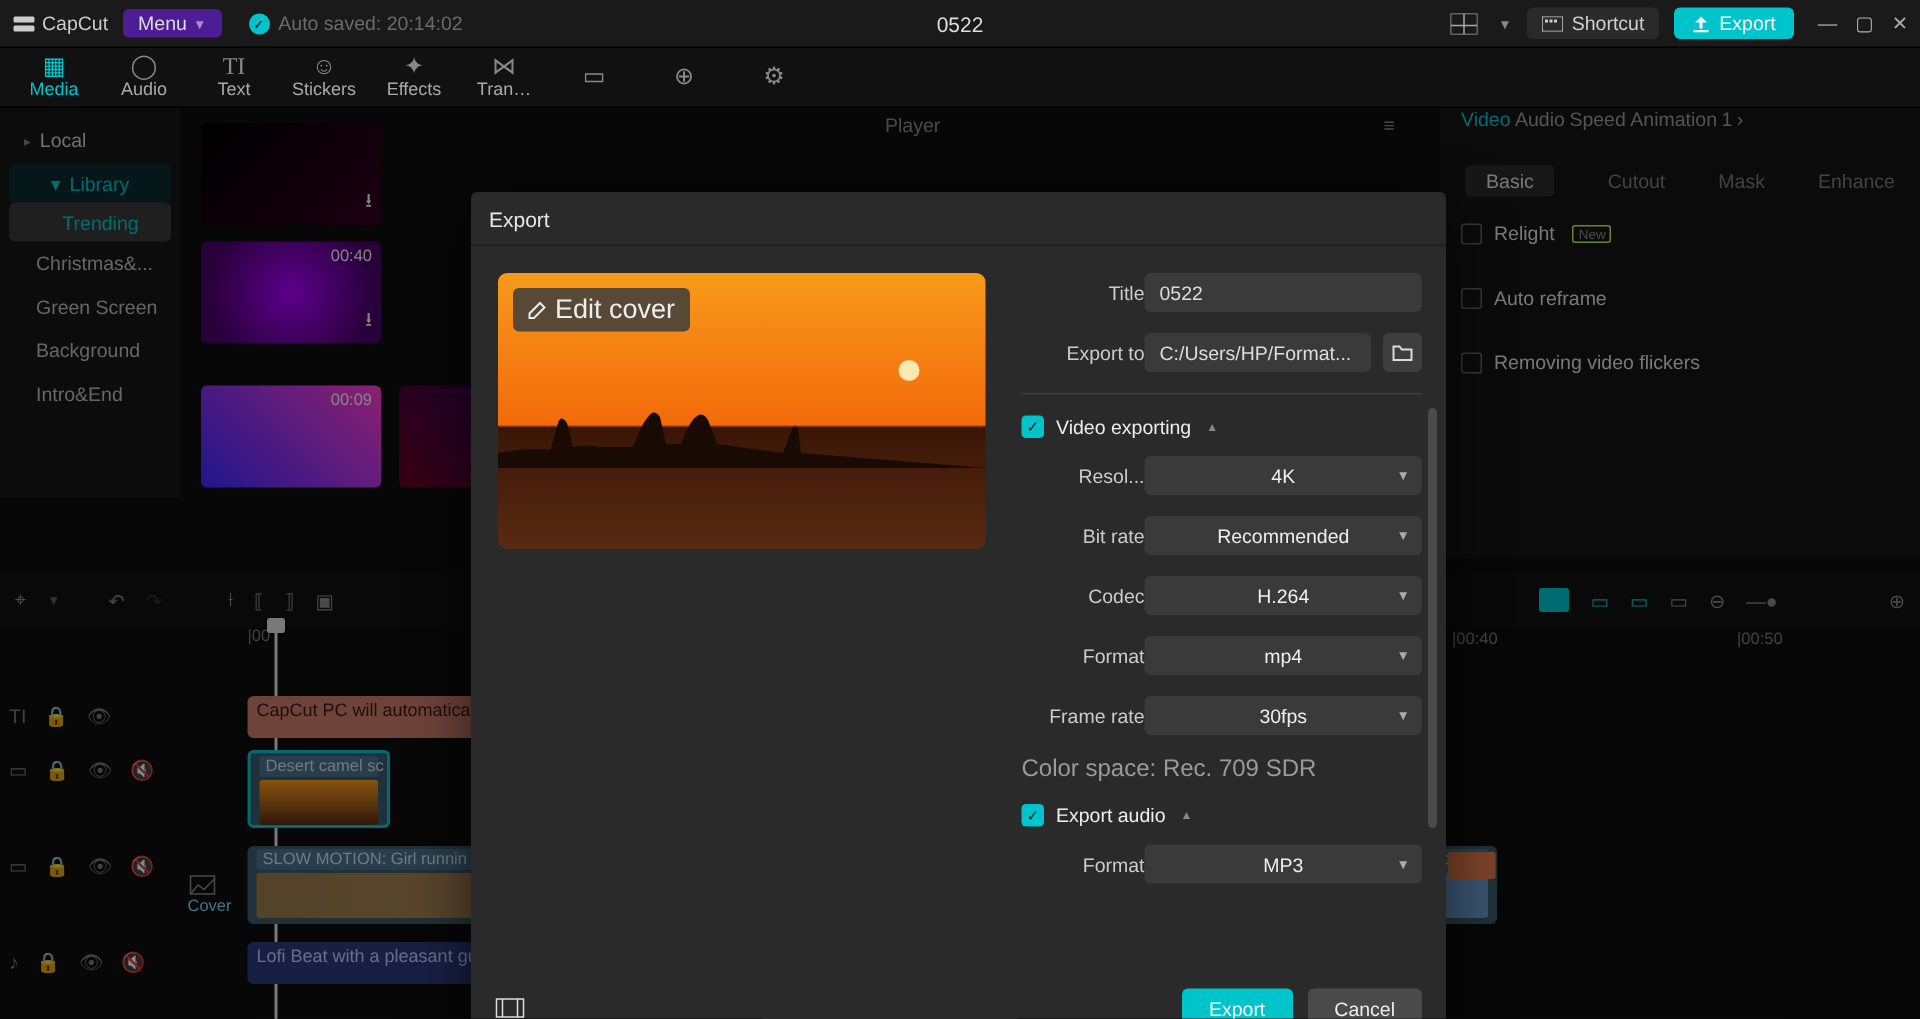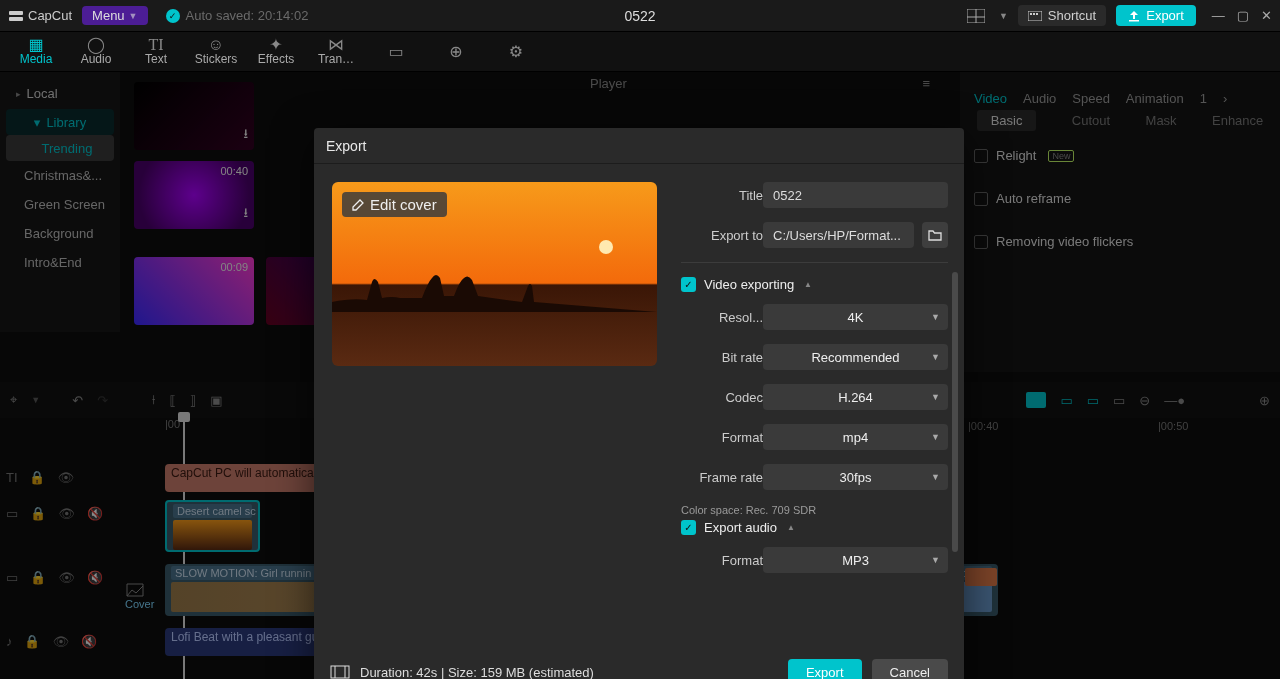--- a/index.html
+++ b/index.html
@@ -31,21 +31,21 @@
   .sub.sel { color:#00c4cc;}
   
   .thumbs { position:absolute; left:130px; top:6px; width:430px; }
   .thumb { position:relative; width:120px; height:68px; border-radius:4px; background:#2a003a; display:inline-block; margin:4px;}
   .thumb .dur { position:absolute; right:6px; top:4px; font-size:11px; color:#eee;}
   .thumb .dl { position:absolute; right:6px; bottom:4px; color:#eee; font-size:13px;}
   
   .player { position:absolute; left:580px; top:0; width:360px; height:22px; color:#888; padding:4px 10px;}
   
   .right-panel { position:absolute; right:0; top:0; width:320px; height:300px; background:#141414; padding:0 14px;}
-  .rtabs { display:flex; gap:16px; height:34px; align-items:flex-end; color:#999;}
+  .rtabs { display:flex; gap:3px; height:34px; align-items:flex-start; color:#999;}
   .rtabs .on { color:#00c4cc;}
   .rsub { display:flex; gap:30px; height:28px; align-items:center; color:#7a7a7a; justify-content:space-around;}
   .rsub .on { color:#ddd; background:#2a2a2a; padding:3px 14px; border-radius:3px;}
   .rrow { display:flex; align-items:center; gap:8px; padding:14px 0; color:#ddd;}
   .sq { width:14px; height:14px; border:1.5px solid #666; border-radius:2px;}
   
   .toolbar2 { position:absolute; left:0; top:310px; right:0; height:36px; background:#111; display:flex; align-items:center; gap:14px; padding:0 10px; color:#888;}
   .toolbar2 .sp { flex:1;}
   .ruler { position:absolute; left:0; right:0; top:346px; height:20px; color:#777; font-size:11px;padding-left:17px;}
   .tick-mark { position:absolute; top:2px;}
@@ -54,35 +54,35 @@
   .trow { position:absolute; left:0; right:0; height:36px;}
   .trow .hdr { position:absolute; left:6px; top:6px; display:flex; gap:12px; color:#777;}
   .clip { position:absolute; height:28px; border-radius:4px; padding:2px 6px; font-size:12px; overflow:hidden; white-space:nowrap; color:#cde;}
   
   
   .overlay { position:absolute; inset:0; background:rgba(0,0,0,.45);}
   .modal { position:absolute; left:314px; top:56px; width:650px; height:570px; background:#2a2a2a; border-radius:4px; box-shadow:0 10px 40px rgba(0,0,0,.6); display:flex; flex-direction:column;}
   .mhdr { height:36px; display:flex; align-items:center; padding:0 12px; color:#e8e8e8; font-size:14px; border-bottom:1px solid #1c1c1c;}
   .mbody { flex:1; display:flex; padding:18px 16px 0 18px; gap:24px; overflow:hidden;}
   .cover { width:325px; height:184px; border-radius:6px; position:relative; background:linear-gradient(to bottom,#f79a1a 0%,#f36a0b 55%,#3a1606 56%,#5a2a12 100%); flex-shrink:0;}
-  .edit-cover{ position:absolute; left:10px; top:10px; background:rgba(60,60,60,.85); border-radius:4px; padding:4px 10px; color:#eee; display:flex; align-items:center; gap:6px; font-size:15px;}
+  .edit-cover{ position:absolute; left:10px; top:10px; background:rgba(60,60,60,.85); border-radius:4px; padding:4px 10px; color:#eee; display:flex; align-items:center; gap:6px; font-size:18px;}
   .sun { position:absolute; right:44px; top:58px; width:14px; height:14px; border-radius:50%; background:#ffe9b0;}
   .sil { position:absolute; bottom:54px; width:100%; height:40px;}
   .form { flex:1; position:relative;}
   .frow { display:flex; align-items:center; margin-bottom:14px;text-align:right;}
   .flabel { width:82px; color:#ccc; font-size:13px;}
   .finput { flex:1; background:#3a3a3a; border-radius:4px; height:26px; padding:0 10px; color:#ddd; display:flex; align-items:center;}
   .folder { width:26px; height:26px; margin-left:8px; background:#3e3e3e; border-radius:4px; display:flex; align-items:center; justify-content:center; color:#ddd;}
   .divider { height:1px; background:#3c3c3c; margin:4px 0 14px;}
   .section { display:flex; align-items:center; gap:8px; color:#eee; font-weight:500; margin-bottom:12px;}
   .cbx { width:15px; height:15px; border-radius:3px; background:#00c4cc; display:flex; align-items:center; justify-content:center; color:#111; font-size:10px;}
   .tri { font-size:8px; color:#888; margin-left:2px;}
   .sel { flex:1; background:#3a3a3a; border-radius:4px; height:26px; color:#eee; display:flex; align-items:center; justify-content:center; position:relative;}
   .sel .dd { position:absolute; right:8px; font-size:9px; color:#aaa;}
-  .note { color:#9a9a9a; font-size:11px; margin:4px 0 4px;}
+  .note { color:#9a9a9a; font-size:16px; margin:4px 0 14px;}
   .scrollbar { position:absolute; right:-10px; top:90px; width:6px; height:280px; background:#4a4a4a; border-radius:3px;}
   .mfoot { height:52px; border-top:0; display:flex; align-items:center; padding:0 16px; gap:10px;}
   .meta { display:flex; align-items:center; gap:10px; color:#ddd;}
   .btn { height:26px; border-radius:4px; padding:0 18px; display:flex; align-items:center; justify-content:center; font-size:13px;}
   .btn-primary { background:#00c4cc; color:#fff;}
   .btn-sec { background:#4a4a4a; color:#eee;}
   svg { display:block;}
 </style>
 </head>
 <body>
@@ -392,20 +392,19 @@
         <div class="scrollbar"></div>
       </div>
     </div>
     <div class="mfoot">
       <div class="meta">
         <svg width="20" height="14">
             <rect x="1" y="1" width="18" height="12" fill="none" stroke="#ddd"></rect>
             <line x1="5" y1="1" x2="5" y2="13" stroke="#ddd"></line>
             <line x1="15" y1="1" x2="15" y2="13" stroke="#ddd"></line>
           </svg>
-        <span>Duration: 42s | Size: 159 MB (estimated)</span>
       </div>
       <div style="flex:1"></div>
       <div class="btn btn-primary">Export</div>
       <div class="btn btn-sec">Cancel</div>
     </div>
   </div>
 </div>
 
 </body></html>

